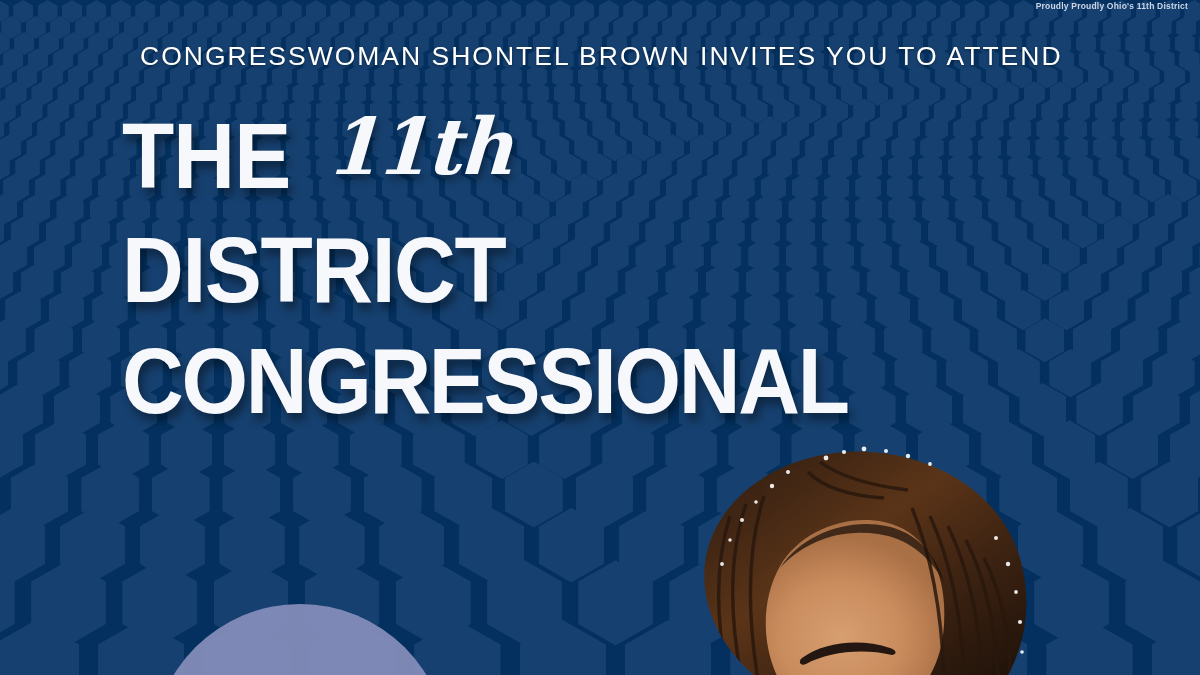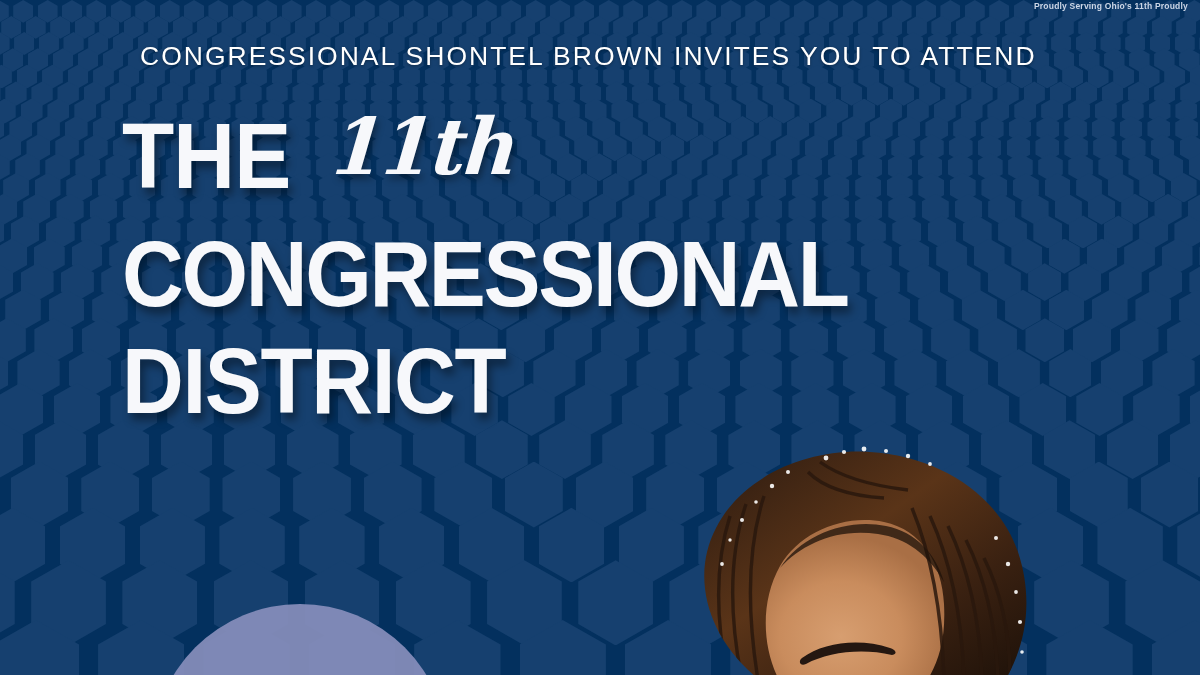--- a/index.html
+++ b/index.html
@@ -1014,30 +1014,30 @@
           <circle cx="110" cy="122" r="1.9"></circle>
         <circle cx="384" cy="96" r="2.0"></circle>
           <circle cx="396" cy="122" r="2.2"></circle>
         <circle cx="404" cy="150" r="1.9"></circle>
           <circle cx="408" cy="180" r="2.1"></circle>
         <circle cx="410" cy="210" r="1.8"></circle>
       </g>
     </svg>
   </div>
 
-  <div id="tagline">Proudly Serving Ohio's 11th Proudly</div>
-
-  <div id="eyebrow">CONGRESSIONAL SHONTEL BROWN INVITES YOU TO ATTEND</div>
+  <div id="tagline">Proudly Proudly Ohio's 11th District</div>
+
+  <div id="eyebrow">CONGRESSWOMAN SHONTEL BROWN INVITES YOU TO ATTEND</div>
 
   <div id="headline">
     <div class="hl-row" id="row2">
       <span class="hl" id="hl-line2a">THE</span>
       <span id="hl-ordinal">11th</span>
     </div>
+    <div class="hl-row" id="row4">
+      <span class="hl" id="hl-line4">DISTRICT</span>
+    </div>
     <div class="hl-row" id="row3">
       <span class="hl" id="hl-line3">CONGRESSIONAL</span>
     </div>
-    <div class="hl-row" id="row4">
-      <span class="hl" id="hl-line4">DISTRICT</span>
-    </div>
   </div>
 
 </div>
 
 </body></html>

